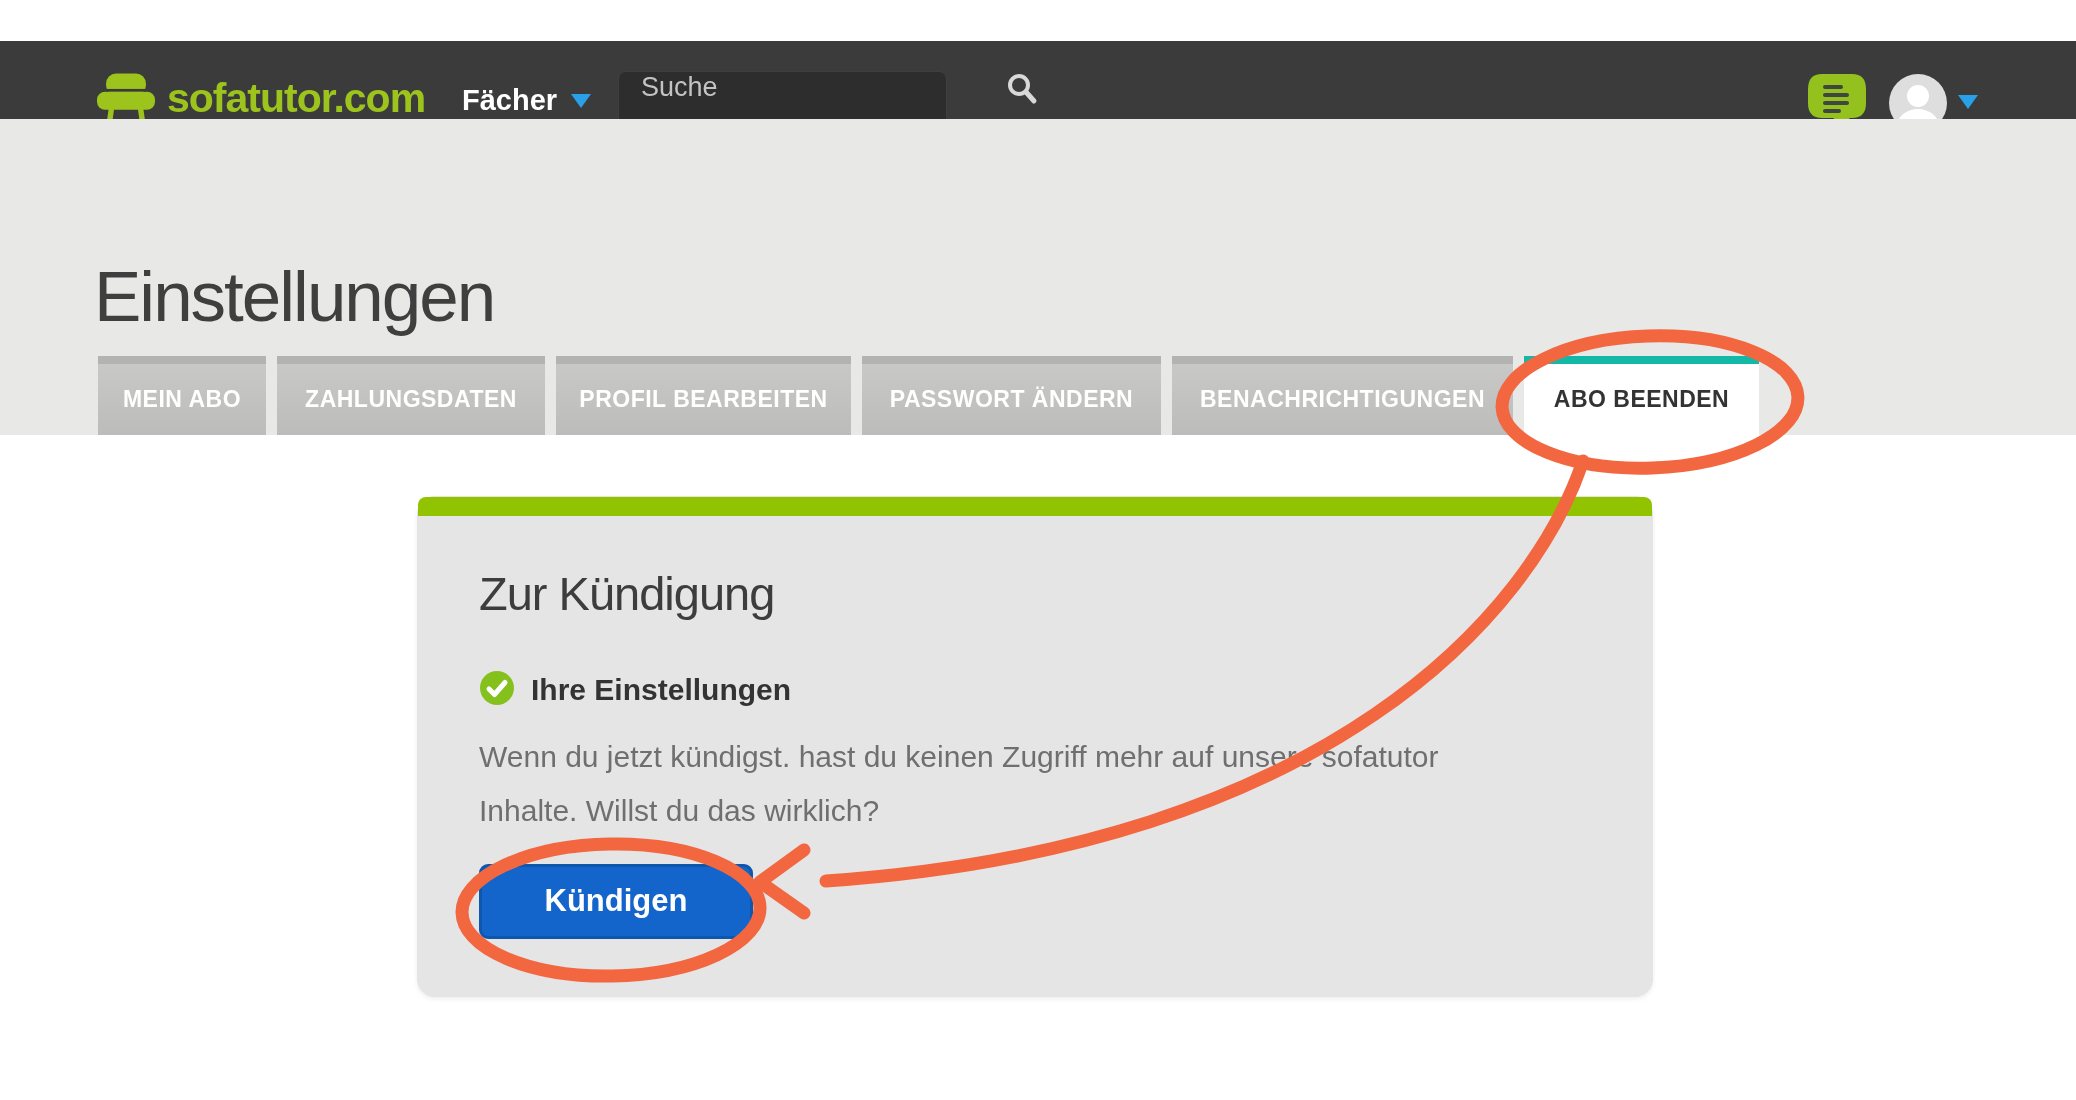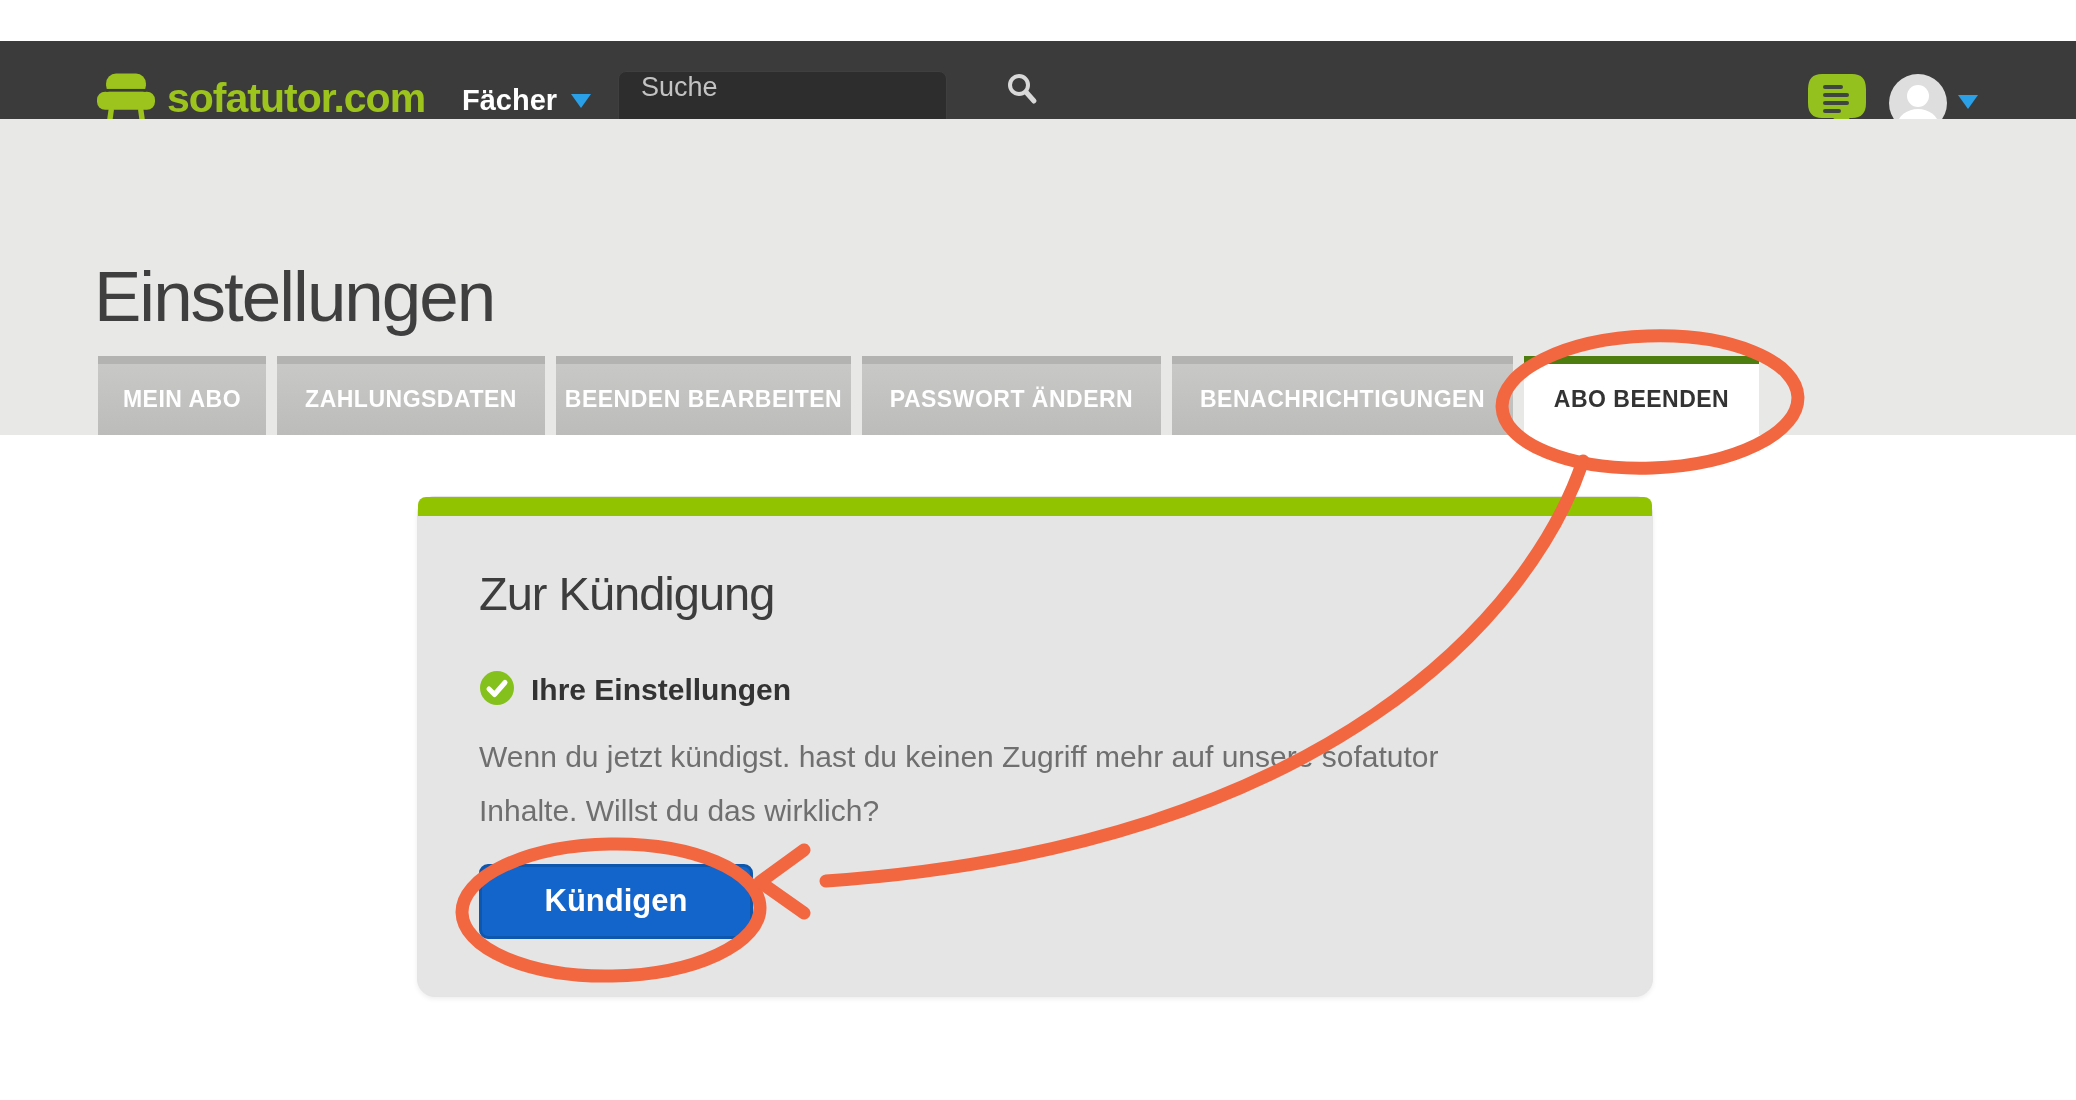--- a/index.html
+++ b/index.html
@@ -27,21 +27,21 @@
   .avatar .torso{position:absolute;left:9px;top:35px;width:40px;height:30px;border-radius:50% 50% 0 0;background:#ffffff;}
   .avatar-caret{position:absolute;left:1958px;top:54px;width:0;height:0;border-left:10px solid transparent;border-right:10px solid transparent;border-top:14px solid #2aa0e8;cursor:pointer;}
 
   
   .hero{position:absolute;left:0;top:119px;width:2076px;height:316px;background:#e8e8e6;}
   .page-title{position:absolute;left:94px;top:142px;font-size:71px;font-weight:300;color:#3f3f3f;letter-spacing:-2px;line-height:1;}
   .tabs{position:absolute;left:98px;bottom:0;display:flex;align-items:flex-end;}
   .tab{height:79px;box-sizing:border-box;display:flex;align-items:center;justify-content:center;
        background:linear-gradient(#c8c8c7,#bcbcbb);border-top:8px solid #b3b3b2;margin-right:11px;
        font-size:23px;font-weight:bold;color:#ffffff;letter-spacing:0.5px;cursor:pointer;}
-  .tab.active{background:#ffffff;border-top:8px solid #4d7c0f;color:#333333;}
+  .tab.active{background:#ffffff;border-top:8px solid #14b8a6;color:#333333;}
   .t0{width:168px}.t1{width:268px}.t2{width:295px}.t3{width:299px}.t4{width:341px}.t5{width:235px}
 
   
   .card{position:absolute;left:417px;top:496px;width:1236px;height:501px;box-sizing:border-box;
         background:#e5e5e5;border:1px solid #e4e4e4;border-radius:18px;box-shadow:0 2px 5px rgba(0,0,0,0.07);}
   .card-bar{height:19px;background:#92c300;border-radius:8px 8px 0 0;}
   .card-body{padding:52px 62px 0 61px;}
   .card-title{font-size:47px;font-weight:300;color:#3d3d3d;letter-spacing:-1px;margin:0;line-height:1.1;}
   .membership{margin-top:50px;display:flex;align-items:center;}
   .membership .txt{margin-left:16px;font-size:30px;font-weight:bold;color:#333333;}
@@ -101,21 +101,21 @@
       <span class="torso"></span>
     </div>
     <div class="avatar-caret"></div>
   </div>
 
   <div class="hero">
     <div class="page-title">Einstellungen</div>
     <div class="tabs">
       <div class="tab t0">MEIN ABO</div>
       <div class="tab t1">ZAHLUNGSDATEN</div>
-      <div class="tab t2">BEENDEN BEARBEITEN</div>
+      <div class="tab t2">PROFIL BEARBEITEN</div>
       <div class="tab t3">PASSWORT ÄNDERN</div>
       <div class="tab t4">BENACHRICHTIGUNGEN</div>
       <div class="tab t5 active">ABO BEENDEN</div>
     </div>
   </div>
 
   <div class="card">
     <div class="card-bar"></div>
     <div class="card-body">
       <h2 class="card-title">Zur Kündigung</h2>

